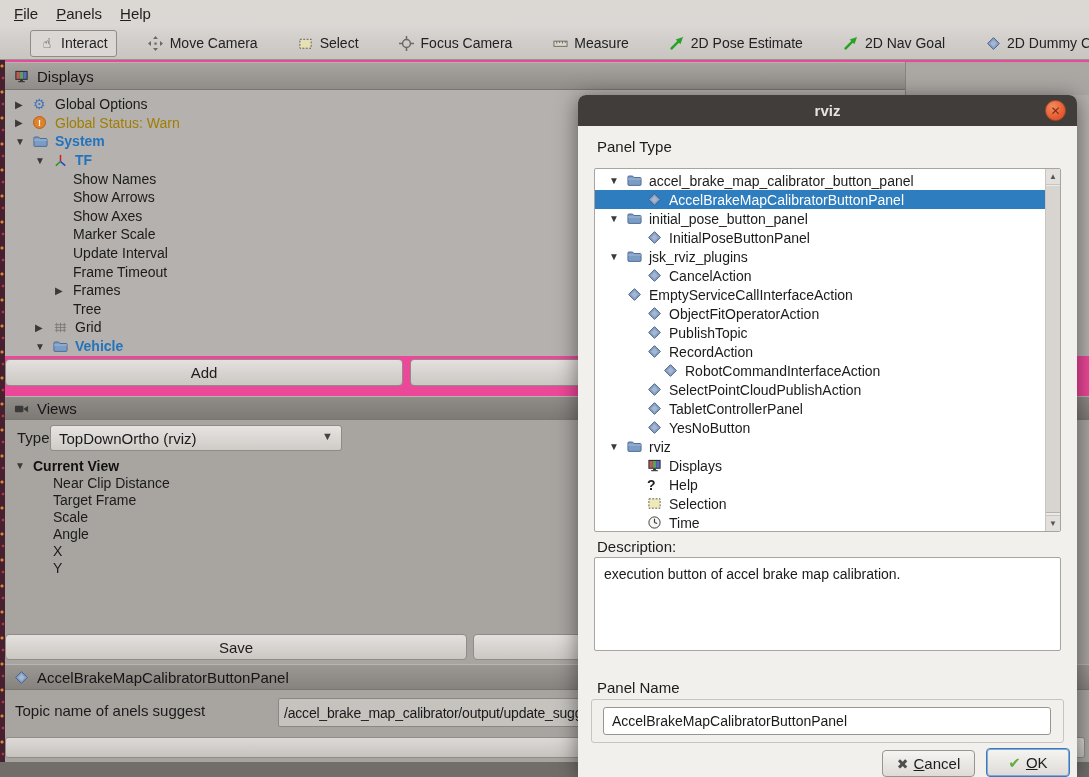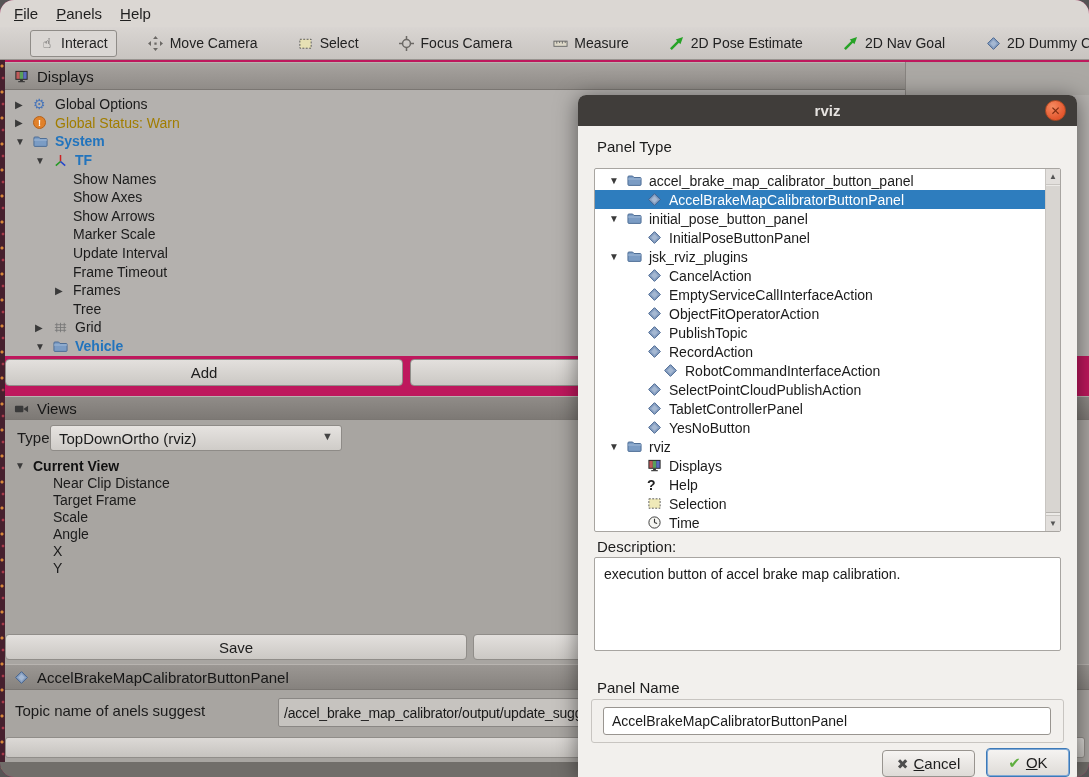--- a/index.html
+++ b/index.html
@@ -1,20 +1,20 @@
 <!DOCTYPE html>
 <html><head>
 <meta charset="utf-8">
 <style>
   * { margin:0; padding:0; box-sizing:border-box; }
   html,body { background:#555; }
   .screen {
     position:relative; width:1089px; height:777px; overflow:hidden;
     font-family:"Liberation Sans","DejaVu Sans",sans-serif;
-    background:#be185d; color:#1b1b1b;border-radius:14px;
+    background:#ec4899; color:#1b1b1b;
   }
   
   .menubar {
     position:absolute; left:0; top:0; width:1089px; height:27px;
     background:#dbd7d3; display:flex; align-items:center; padding-left:5px;
   }
   .menu-item { padding:0 9px; font-size:15px; color:#1f1f1f; cursor:default; }
   
   .toolbar {
     position:absolute; left:0; top:27px; width:1089px; height:33px;
@@ -296,25 +296,25 @@
           </svg>
         </span>
         <span class="lbl-bold-blue">TF</span>
       </div>
       <div class="tree-row" style="height: 18.6px; padding-left: 48px;">
         <span class="exp"></span>
         <span class="lbl-plain">Show Names</span>
       </div>
       <div class="tree-row" style="height: 18.6px; padding-left: 48px;">
         <span class="exp"></span>
+        <span class="lbl-plain">Show Arrows</span>
+      </div>
+      <div class="tree-row" style="height: 18.6px; padding-left: 48px;">
+        <span class="exp"></span>
         <span class="lbl-plain">Show Axes</span>
-      </div>
-      <div class="tree-row" style="height: 18.6px; padding-left: 48px;">
-        <span class="exp"></span>
-        <span class="lbl-plain">Show Arrows</span>
       </div>
       <div class="tree-row" style="height: 18.6px; padding-left: 48px;">
         <span class="exp"></span>
         <span class="lbl-plain">Marker Scale</span>
       </div>
       <div class="tree-row" style="height: 18.6px; padding-left: 48px;">
         <span class="exp"></span>
         <span class="lbl-plain">Update Interval</span>
       </div>
       <div class="tree-row" style="height: 18.6px; padding-left: 48px;">
@@ -483,21 +483,21 @@
           <div class="tree-row" style="height: 19px; padding-left: 32px;">
             <span class="exp"></span>
             <span class="icon">
               <svg viewBox="0 0 16 16">
                 <rect x="3.6" y="3.6" width="8.8" height="8.8" transform="rotate(45 8 8)" fill="#8aa2c4" stroke="#41608c"></rect>
                 <rect x="5.6" y="5.6" width="4.8" height="4.8" transform="rotate(45 8 8)" fill="#b4c4da" opacity="0.65"></rect>
               </svg>
             </span>
             <span class="lbl-plain">CancelAction</span>
           </div>
-          <div class="tree-row" style="height: 19px; padding-left: 32px;">
+          <div class="tree-row" style="height: 19px; padding-left: 12px;">
             <span class="exp"></span>
             <span class="icon">
               <svg viewBox="0 0 16 16">
                 <rect x="3.6" y="3.6" width="8.8" height="8.8" transform="rotate(45 8 8)" fill="#8aa2c4" stroke="#41608c"></rect>
                 <rect x="5.6" y="5.6" width="4.8" height="4.8" transform="rotate(45 8 8)" fill="#b4c4da" opacity="0.65"></rect>
               </svg>
             </span>
             <span class="lbl-plain">EmptyServiceCallInterfaceAction</span>
           </div>
           <div class="tree-row" style="height: 19px; padding-left: 32px;">

